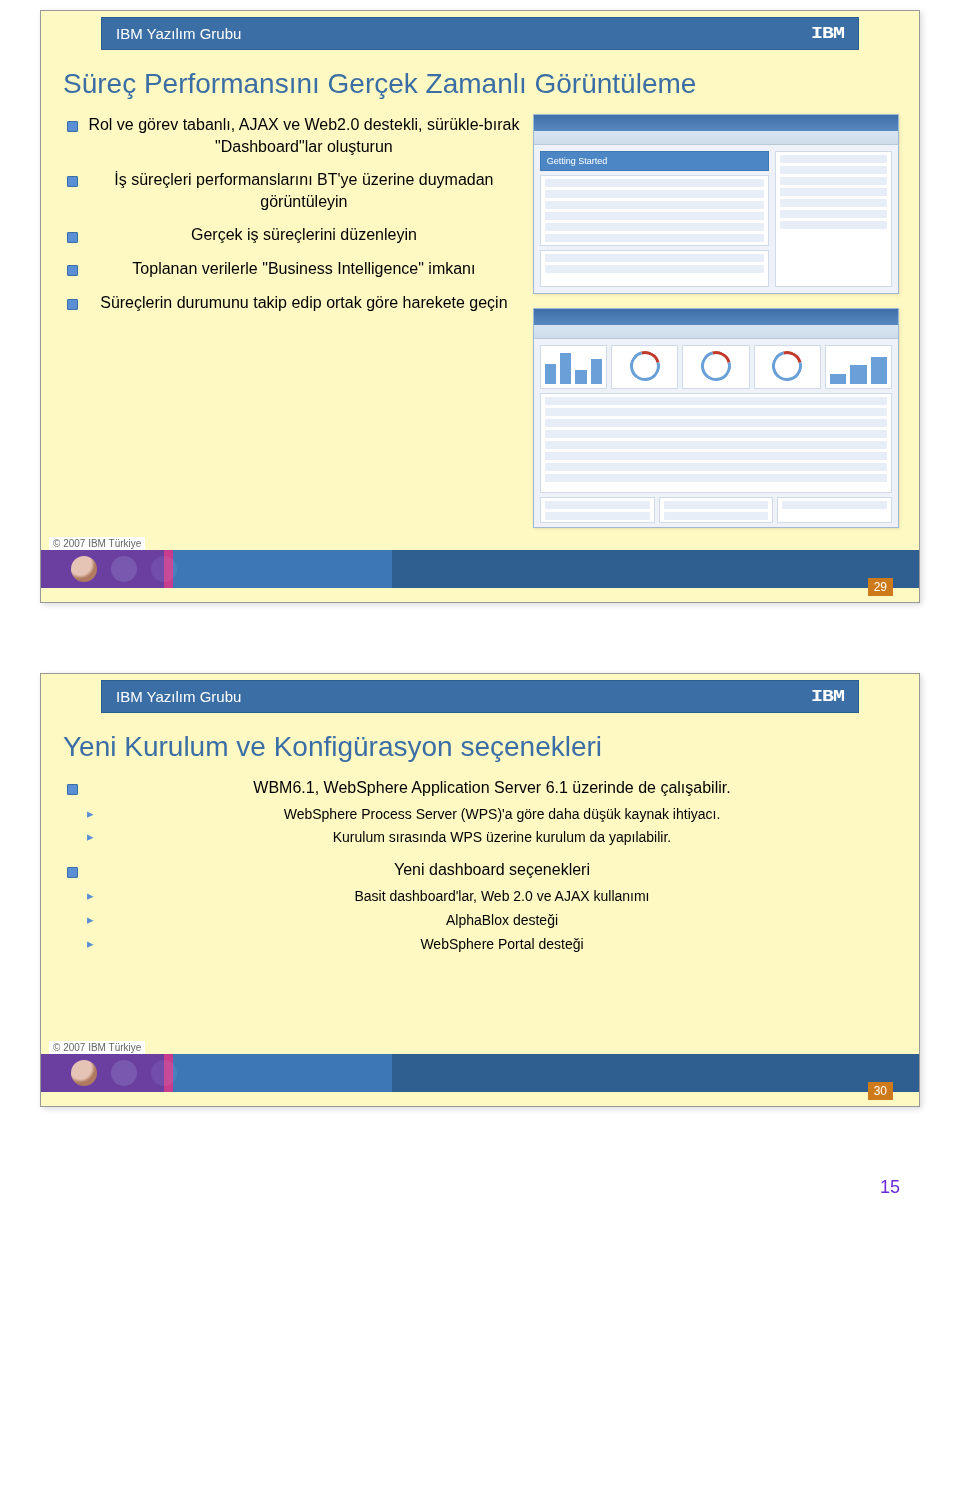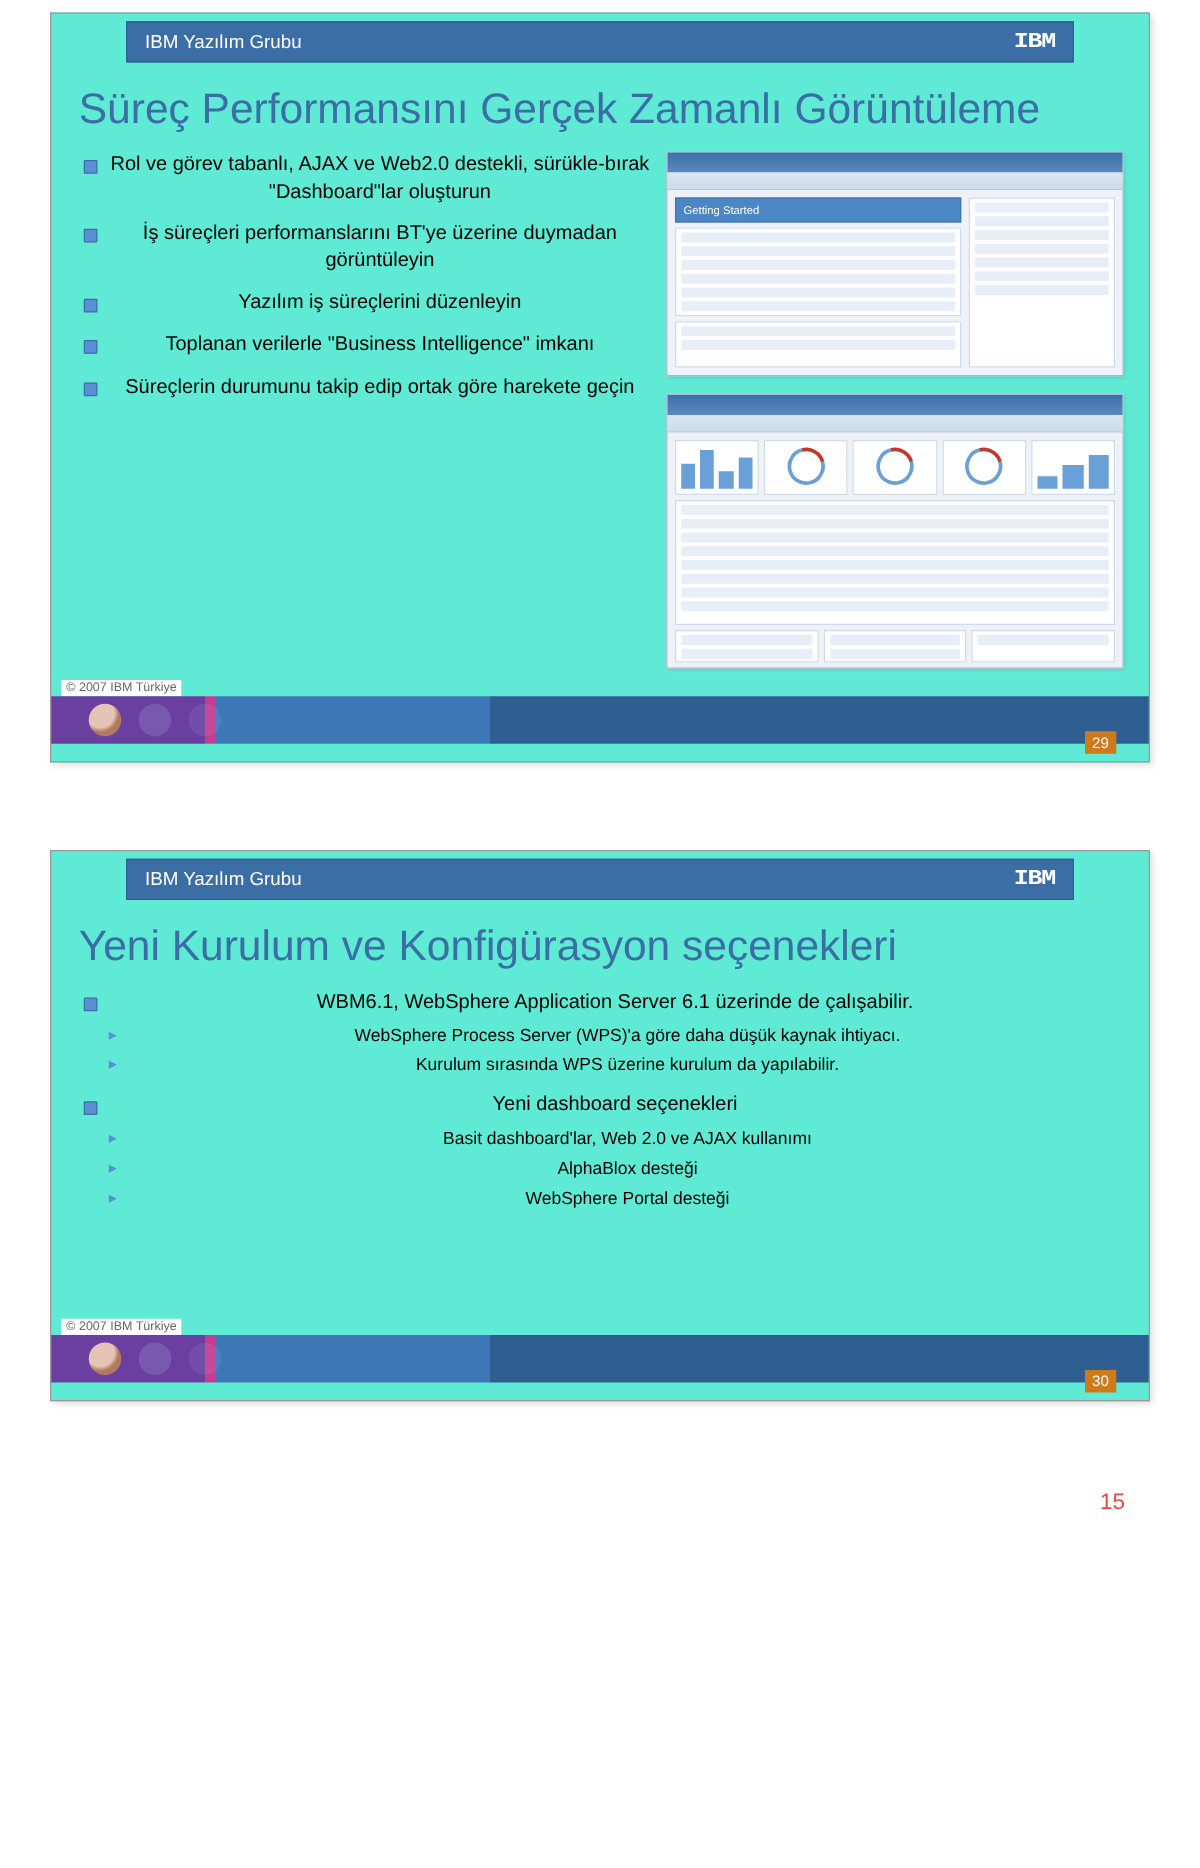--- a/index.html
+++ b/index.html
@@ -8,21 +8,21 @@
     font-family: Arial, Helvetica, sans-serif;
     width: 960px;
     margin: 0 auto;
     color: #000;
   }
   .page-wrap {
     padding: 10px 40px 40px 40px;
   }
   .slide {
     border: 1px solid #999;
-    background: #5eead4;
+    background: #fef9c3;
     margin-bottom: 70px;
     position: relative;
     box-shadow: 2px 2px 6px rgba(0,0,0,.15);
   }
   .slide-header {
     background: #3b6ea5;
     color: #fff;
     padding: 4px 14px;
     font-size: 15px;
     display: flex;
@@ -35,21 +35,21 @@
     font-family: "Courier New", monospace;
     font-weight: bold;
     font-size: 20px;
     letter-spacing: -1px;
     color: #fff;
     display: inline-block;
     transform: scaleY(.85);
   }
   .slide-title {
     color: #3b6ea5;
-    font-size: 34px;
+    font-size: 28px;
     font-weight: 400;
     margin: 18px 0 14px 22px;
   }
   .slide-body {
     padding: 0 20px 60px 22px;
     display: flex;
   }
   .col-left {
     flex: 1 1 55%;
     font-size: 16px;
@@ -168,41 +168,41 @@
   }
   .rowline { height: 8px; background: #e7eef7; margin: 3px 4px; border-radius: 1px; }
   .mini-chart { display:flex; gap:4px; padding:4px; align-items:flex-end; height:42px;}
   .mini-chart span{ flex:1; background:#6aa0d8;}
   .dial { width:30px; height:30px; border:3px solid #6aa0d8; border-radius:50%; margin:5px auto; border-top-color:#c0392b; transform:rotate(30deg);}
   
   .slide2 .slide-body { display:block; padding-bottom: 140px;}
   .page-num {
     text-align: right;
     font-size: 18px;
-    color: #ef4444;
+    color: #6d28d9;
     margin: 30px 20px 10px 0;
   }
 </style>
 </head>
 <body>
 
 <div class="page-wrap">
 
   <div class="slide">
     <div class="slide-header">
       <span>IBM Yazılım Grubu</span>
       <span class="ibm-logo">IBM</span>
     </div>
     <h2 class="slide-title">Süreç Performansını Gerçek Zamanlı Görüntüleme</h2>
     <div class="slide-body">
       <div class="col-left">
         <ul class="bullets">
           <li>Rol ve görev tabanlı, AJAX ve Web2.0 destekli, sürükle-bırak "Dashboard"lar oluşturun</li>
           <li>İş süreçleri performanslarını BT'ye üzerine duymadan görüntüleyin</li>
-          <li>Yazılım iş süreçlerini düzenleyin</li>
+          <li>Gerçek iş süreçlerini düzenleyin</li>
           <li>Toplanan verilerle "Business Intelligence" imkanı</li>
           <li>Süreçlerin durumunu takip edip ortak göre harekete geçin</li>
         </ul>
       </div>
       <div class="col-right">
 
         <div class="shot shot1">
           <div class="shot-bar"></div>
           <div class="shot-tabs"></div>
           <div class="shot-body">

